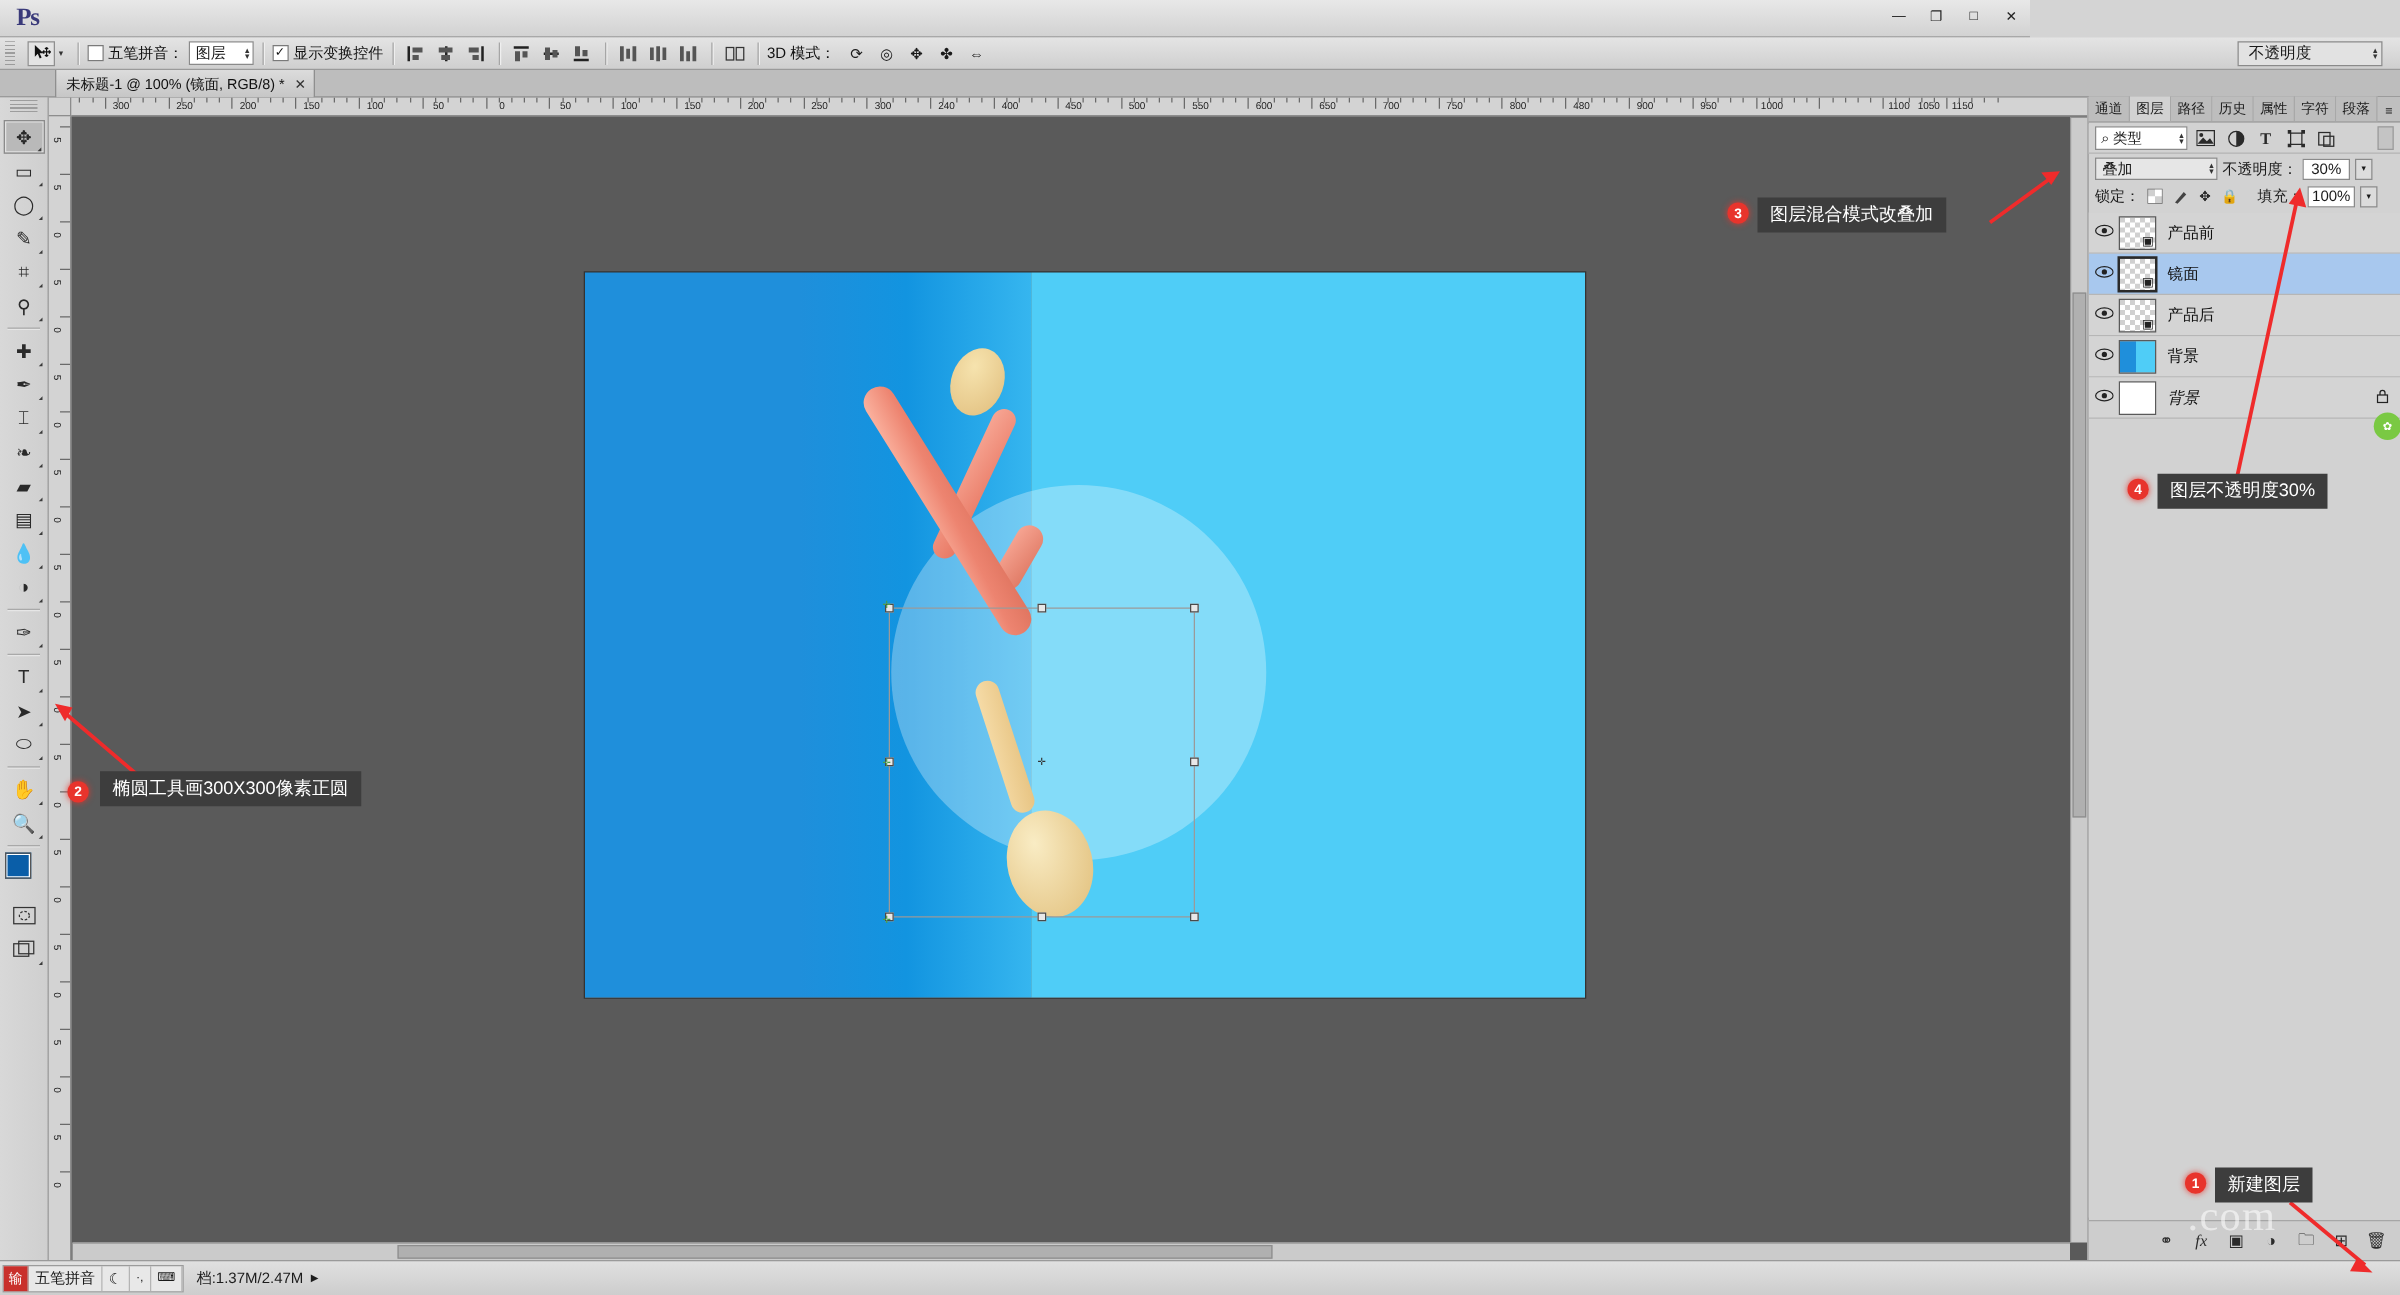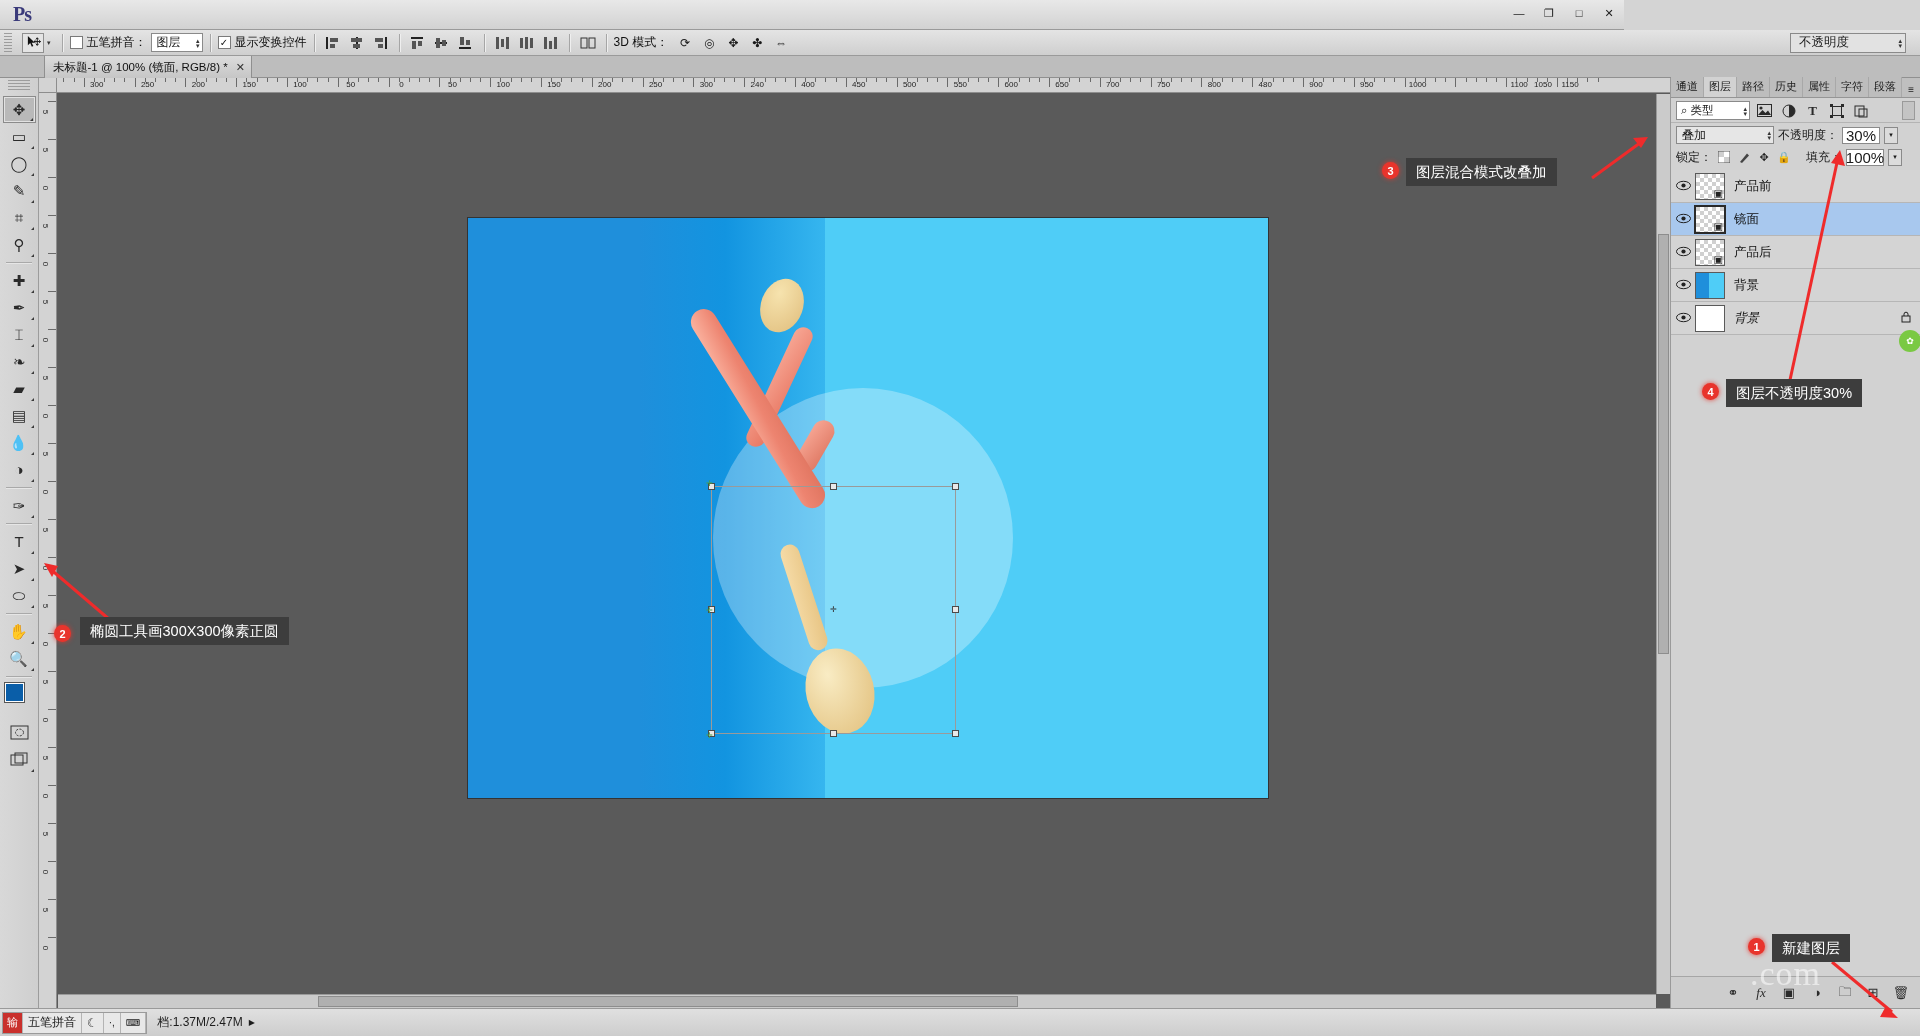--- a/index.html
+++ b/index.html
@@ -213,21 +213,21 @@
                   border:1px solid #9a9a9a; }
 
   .bmrow {
     position:absolute; top:46px; left:0; right:0; height:22px;
     display:flex; align-items:center; padding:0 5px; gap:4px;
   }
   .bmsel { width:98px;height:18px;background:#e6e6e6;border:1px solid #8a8a8a;
            display:flex;align-items:center;justify-content:space-between;
            padding:0 2px 0 5px; font-size:12px;}
   .num-field { width:38px;height:17px;background:#fff;border:1px solid #8a8a8a;
-      font-size:15px; display:flex;align-items:center;justify-content:center;}
+      font-size:12px; display:flex;align-items:center;justify-content:center;}
   .num-arrow { width:14px;height:17px;background:#dcdcdc;border:1px solid #8a8a8a;
       display:flex;align-items:center;justify-content:center;font-size:7px;}
   .lockrow {
     position:absolute; top:68px; left:0; right:0; height:22px;
     display:flex; align-items:center; padding:0 5px; gap:4px; font-size:12px;
   }
   .lockico { width:16px;height:16px;display:flex;align-items:center;
              justify-content:center;font-size:11px;color:#222; }
 
   .layerlist {

